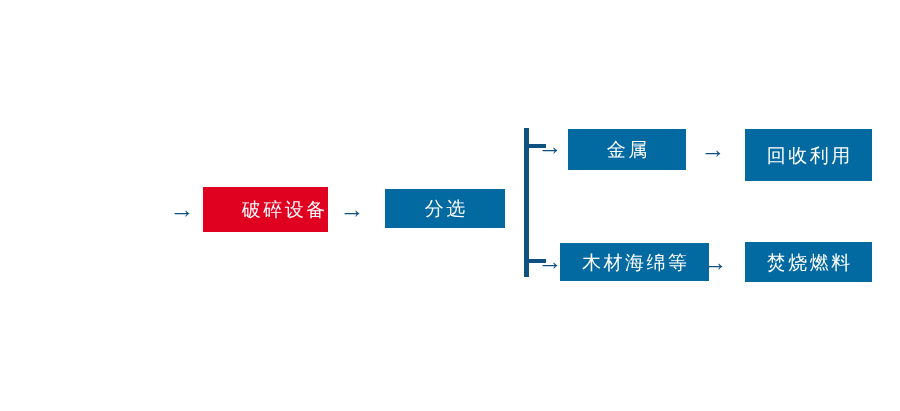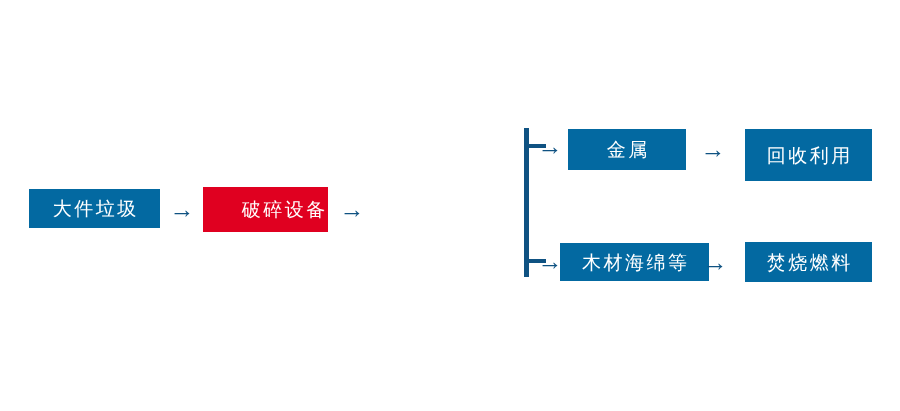--- a/index.html
+++ b/index.html
@@ -55,32 +55,32 @@
   .stub {
     position: absolute;
     background: #0f5282;
   }
 </style>
 </head>
 <body>
 
 <div id="canvas">
 
-  <div class="node blue" style="left:29px; top:189px; width:131px; height:39px;">
-    <span>大件垃圾</span>
-  </div>
 
   <div class="arrow" style="left:163px; top:196px; width:38px; height:26px;">→</div>
 
   <div class="node red" style="left:203px; top:187px; width:125px; height:45px;padding-left:36px;">
     <span>破碎设备</span>
   </div>
 
   <div class="arrow" style="left:333px; top:196px; width:38px; height:26px;">→</div>
 
+  <div class="node blue" style="left:385px; top:189px; width:120px; height:39px;">
+    <span>分选</span>
+  </div>
 
   <div class="spine" style="left:524px; top:128px; width:5px; height:149px;"></div>
 
   <div class="stub" style="left:524px; top:144px; width:22px; height:4px;"></div>
   <div class="arrow" style="left:534px; top:133px; width:32px; height:26px;">→</div>
 
   <div class="node blue" style="left:568px; top:129px; width:118px; height:41px;">
     <span>金属</span>
   </div>
 

